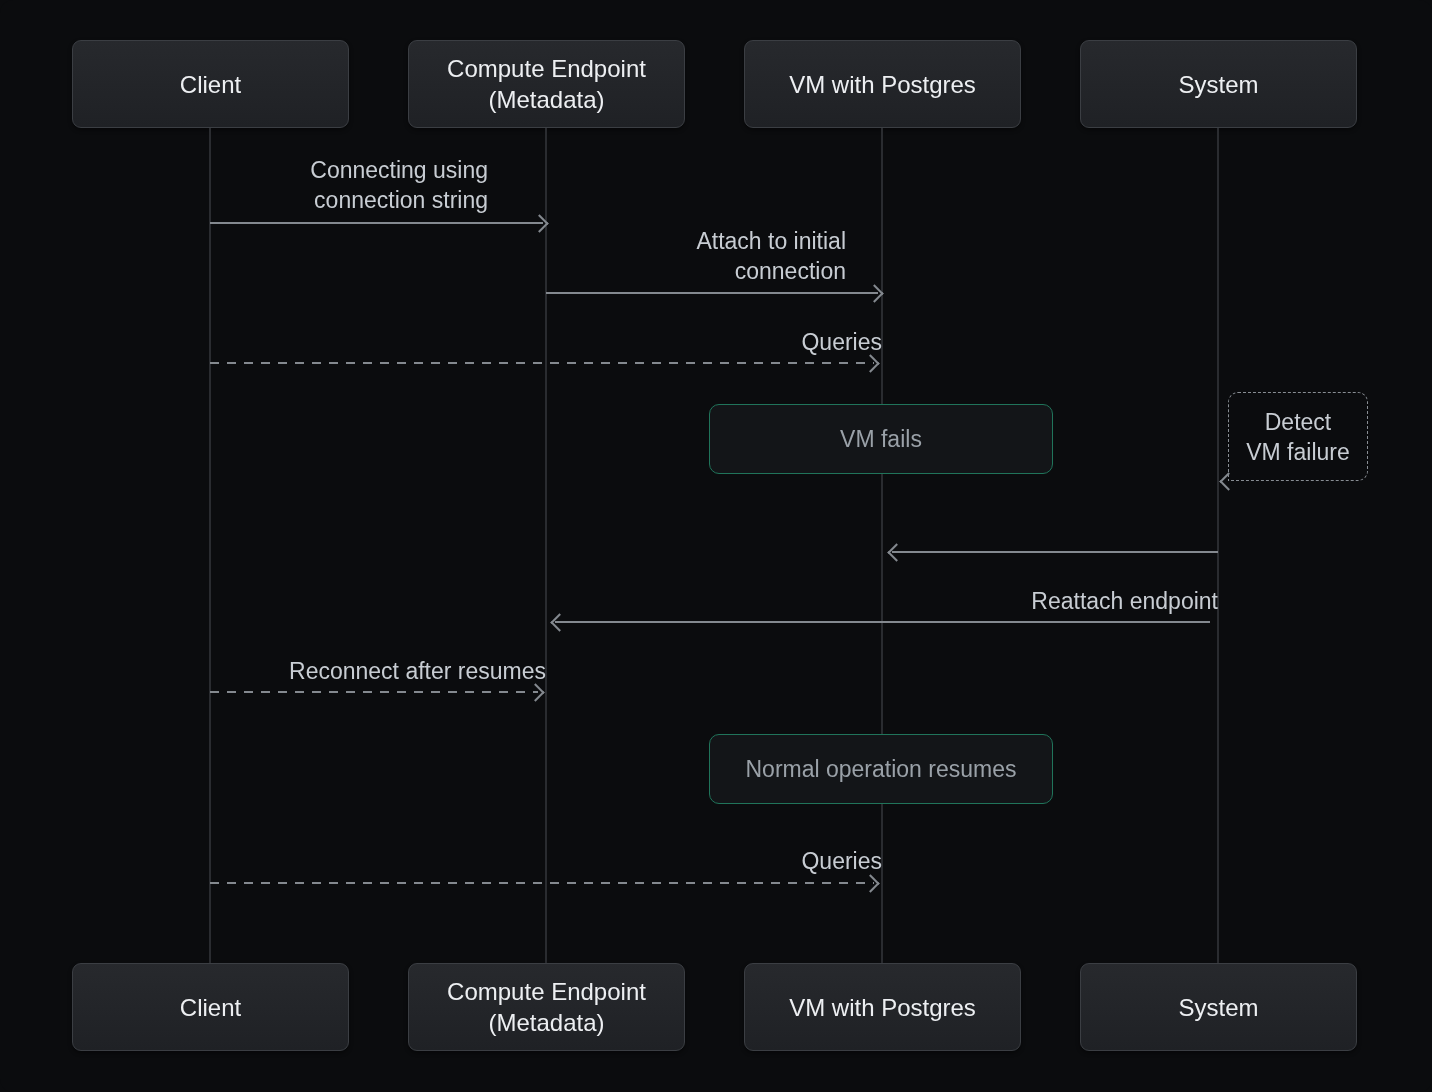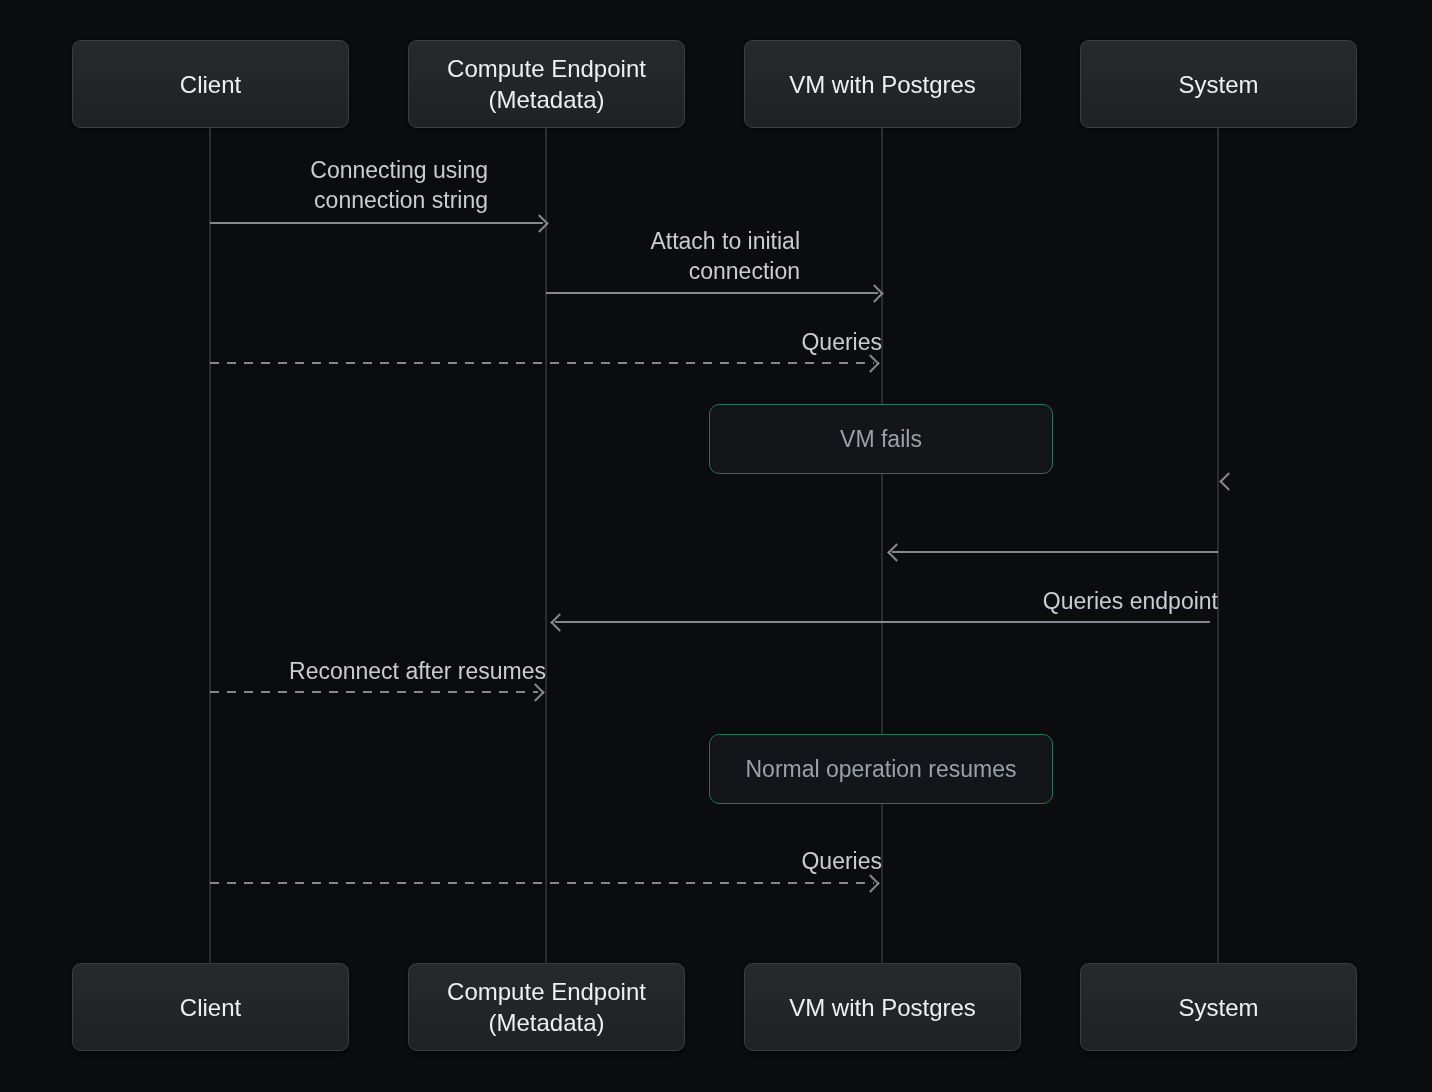--- a/index.html
+++ b/index.html
@@ -55,36 +55,37 @@
 
   <div class="lifeline" style="left:209px"></div>
   <div class="lifeline" style="left:545px"></div>
   <div class="lifeline" style="left:881px"></div>
   <div class="lifeline" style="left:1217px"></div>
 
   <div class="msg-label" style="left:268px;top:155px;width:220px">Connecting using connection string</div>
   <div class="line" style="left:210px;top:222px;width:333px"></div>
   <div class="head right" style="left:533px;top:217px"></div>
 
-  <div class="msg-label" style="left:600px;top:226px;width:200px">Attach to initial connection</div>
+  <div class="msg-label" style="left:646px;top:226px;width:200px">Attach to initial connection</div>
   <div class="line" style="left:546px;top:292px;width:332px"></div>
   <div class="head right" style="left:868px;top:287px"></div>
 
   <div class="msg-label" style="left:210px;top:327px;width:672px">Queries</div>
   <div class="line dashed" style="left:210px;top:362px;width:664px"></div>
   <div class="head right" style="left:864px;top:357px"></div>
 
   <div class="state" style="left:709px;top:404px">VM fails</div>
 
+  <div class="note">Detect VM failure</div>
   <div class="head left" style="left:1222px;top:475px"></div>
 
   <div class="line" style="left:892px;top:551px;width:326px"></div>
   <div class="head left" style="left:890px;top:546px"></div>
 
-  <div class="msg-label" style="left:546px;top:586px;width:672px">Queries endpoint</div>
+  <div class="msg-label" style="left:546px;top:586px;width:672px">Reattach endpoint</div>
   <div class="line" style="left:555px;top:621px;width:655px"></div>
   <div class="head left" style="left:553px;top:616px"></div>
 
   <div class="msg-label" style="left:210px;top:656px;width:336px">Reconnect after resumes</div>
   <div class="line dashed" style="left:210px;top:691px;width:328px"></div>
   <div class="head right" style="left:529px;top:686px"></div>
 
   <div class="state" style="left:709px;top:734px">Normal operation resumes</div>
 
   <div class="msg-label" style="left:210px;top:846px;width:672px">Queries</div>

